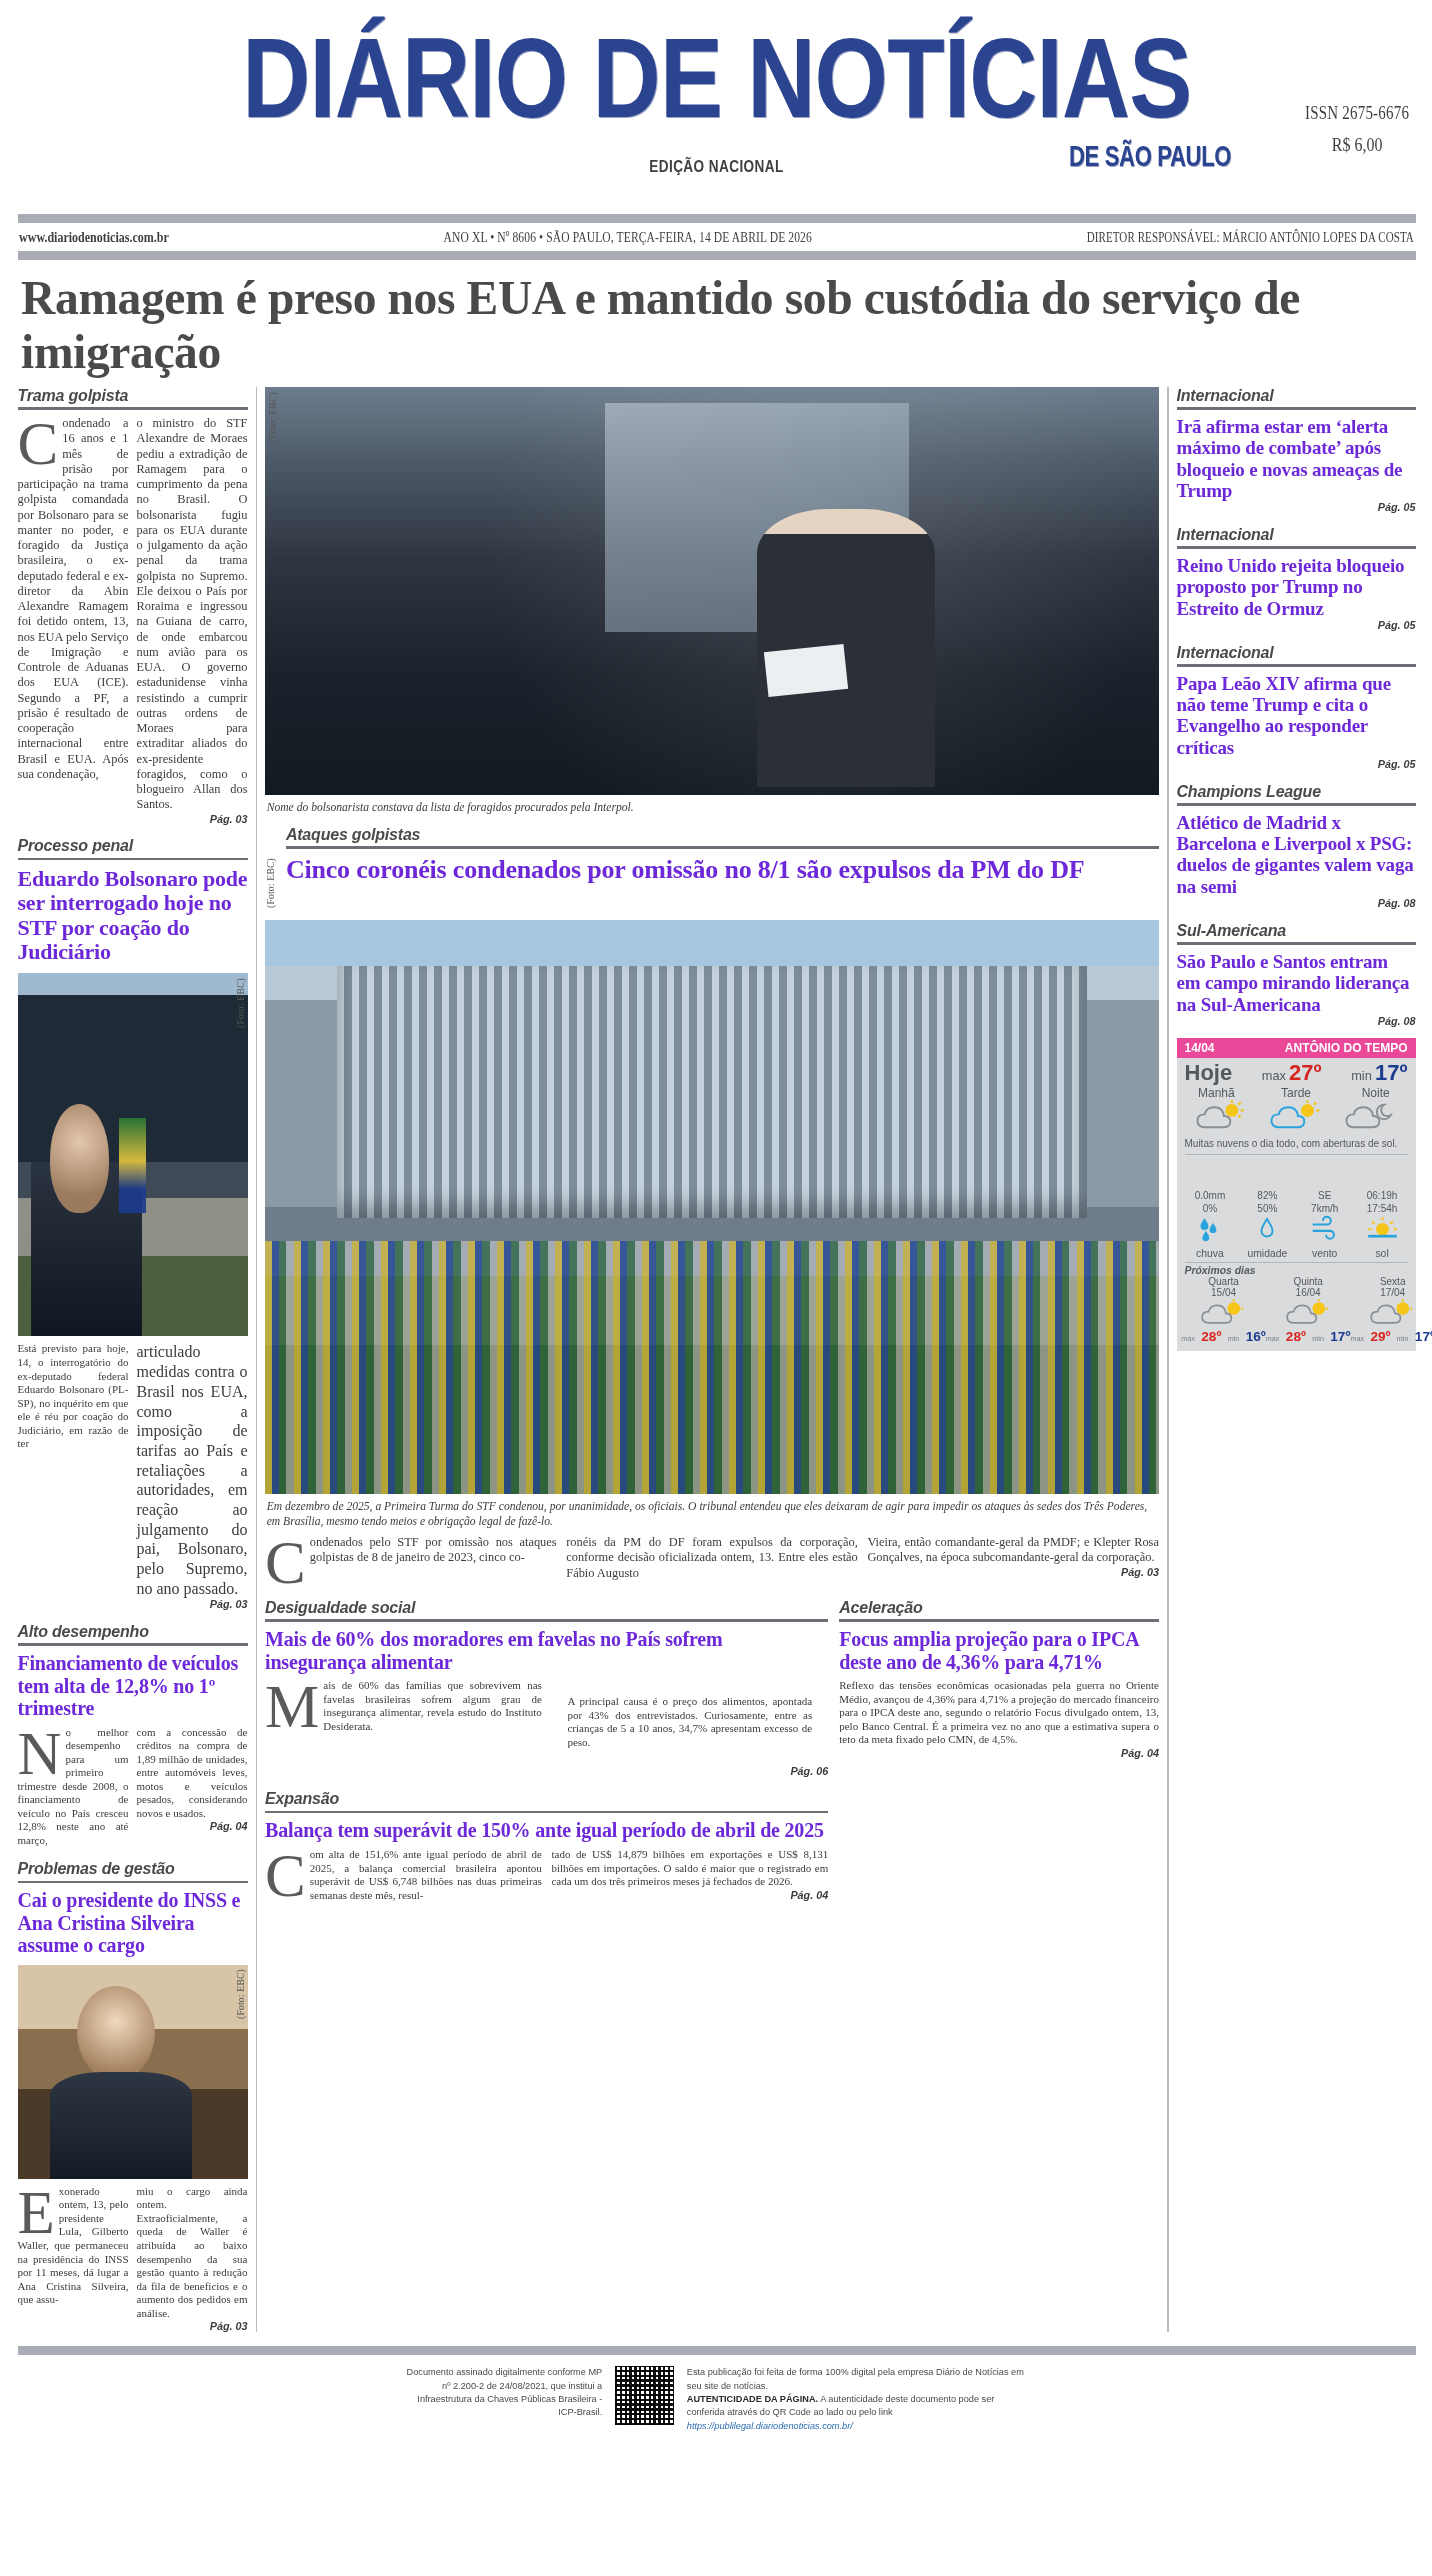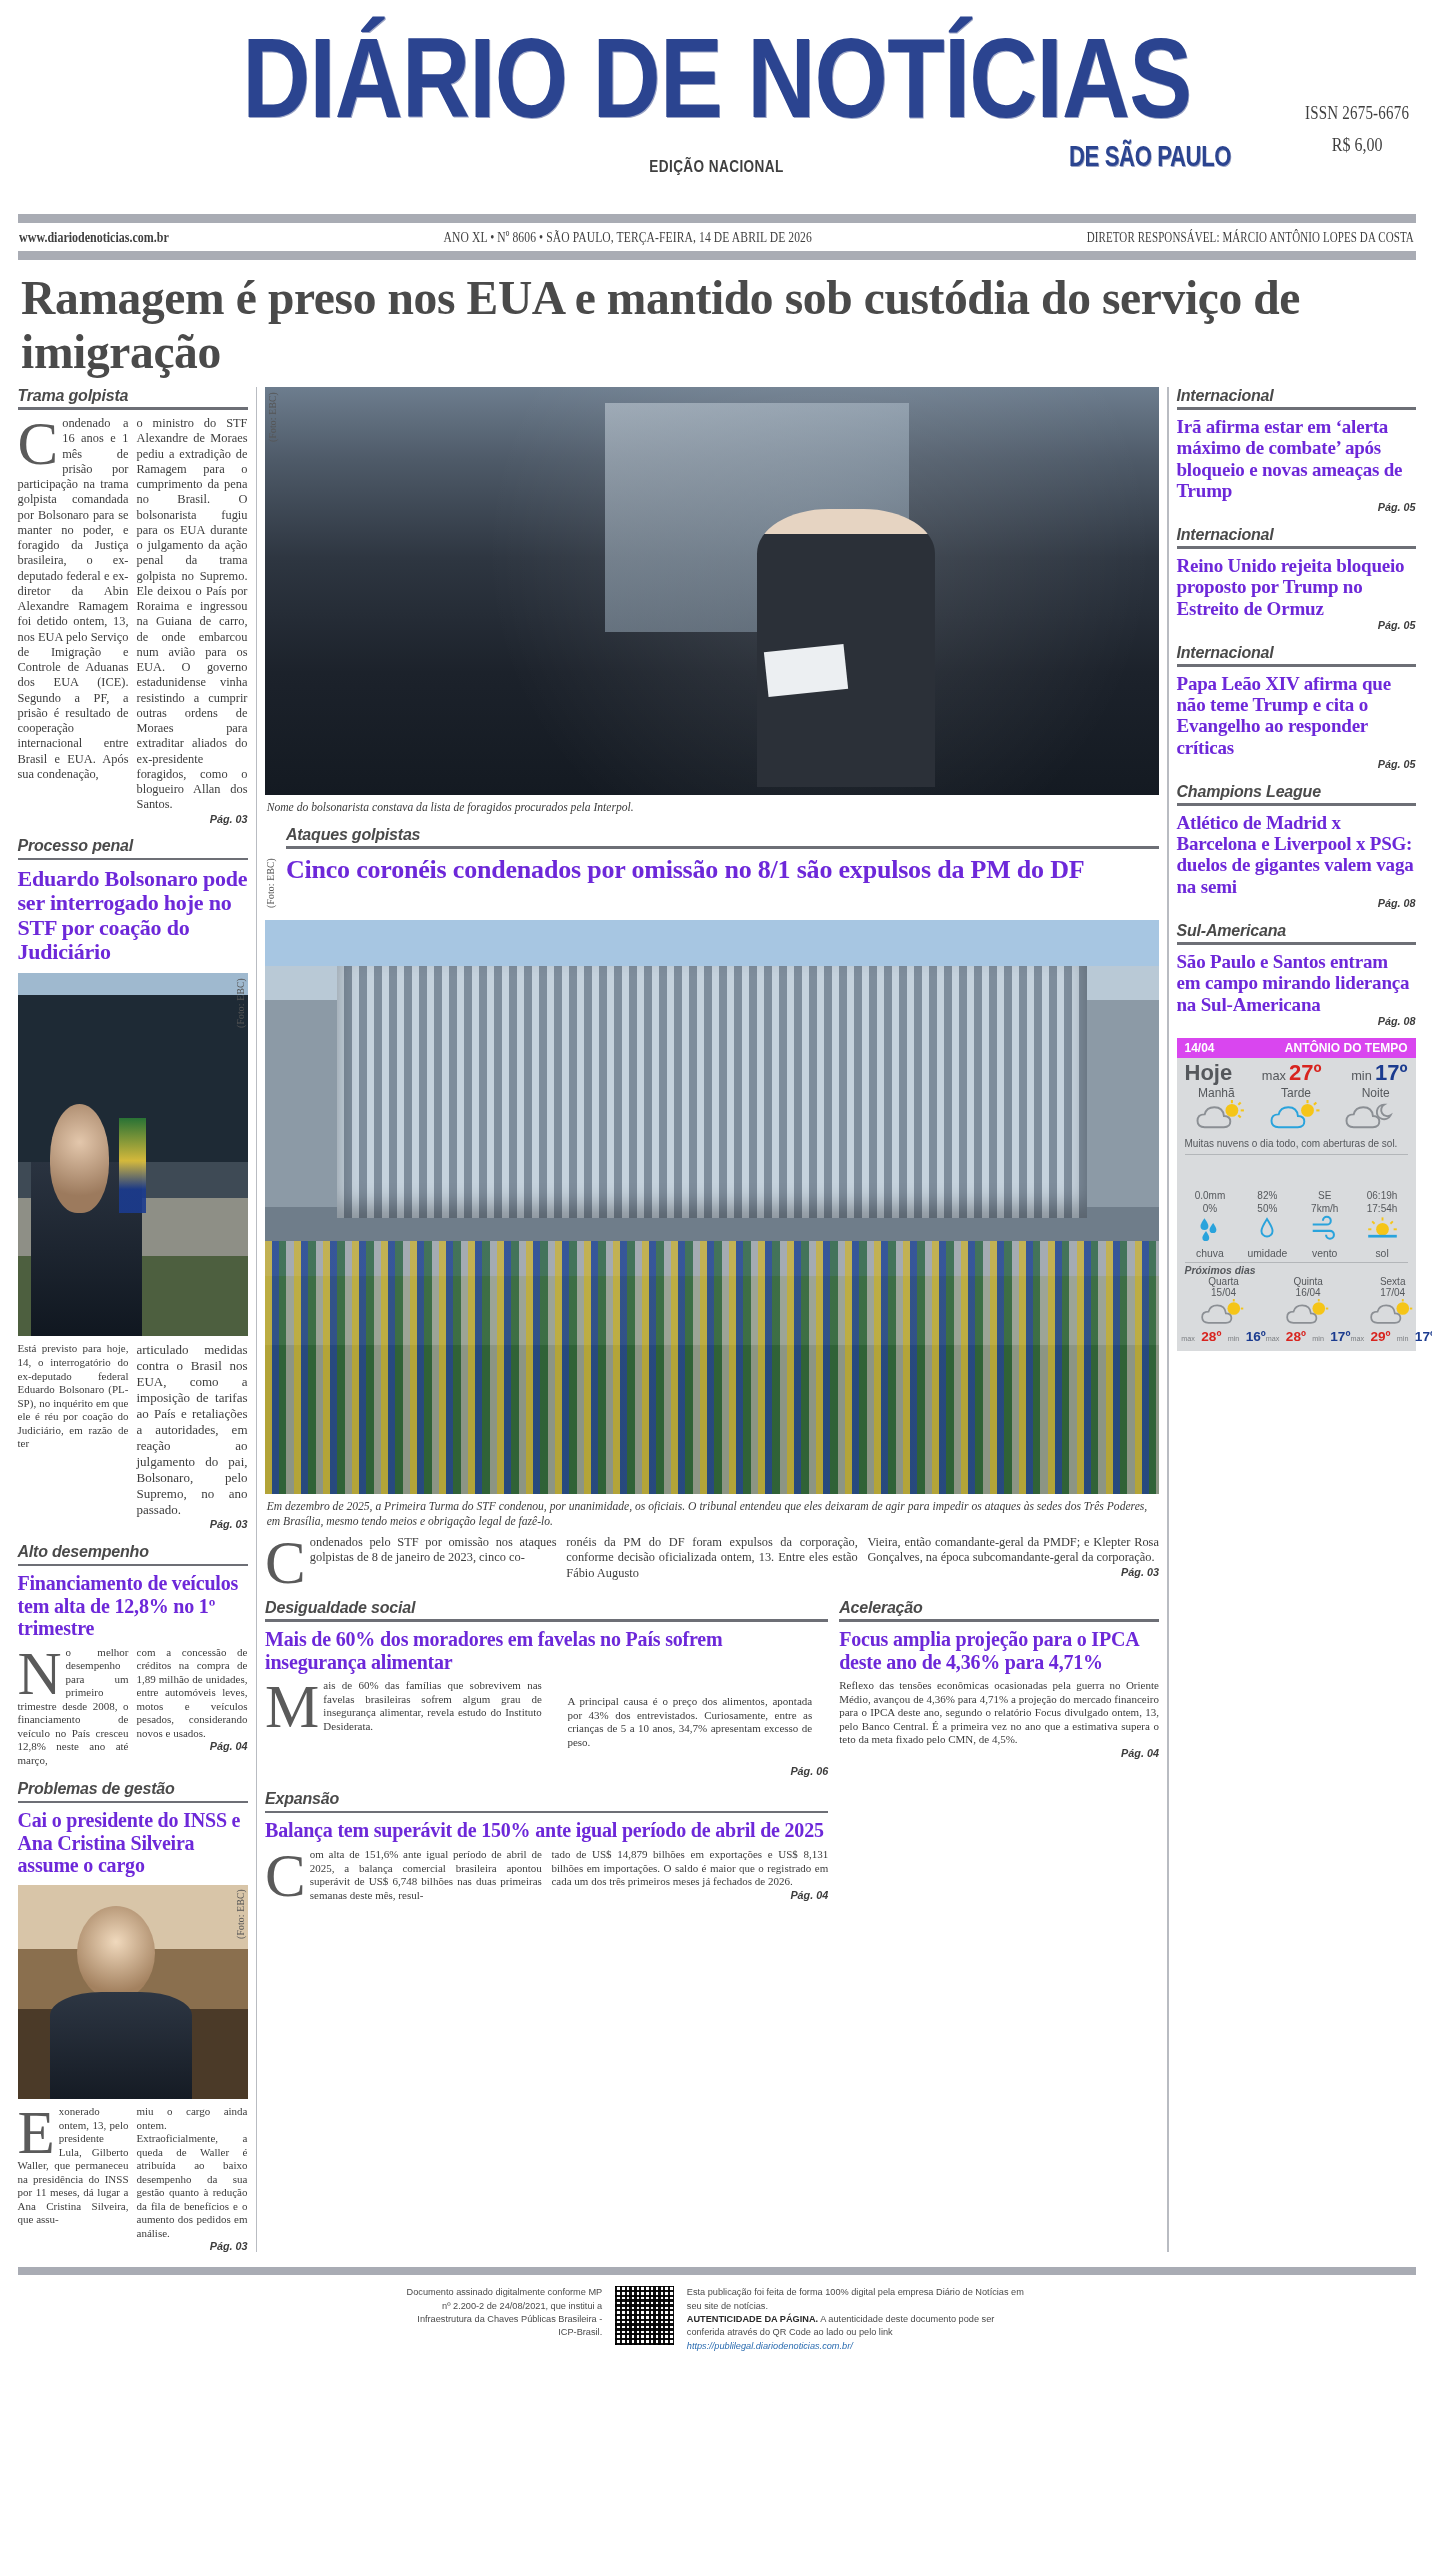--- a/index.html
+++ b/index.html
@@ -163,21 +163,21 @@
   .ph-inss {
     height: 214px;
     background: linear-gradient(180deg,#d8c5a8 0 30%, #8a6f4e 30% 58%, #4b3a28 58% 100%);
   }
   .ph-inss .head2 { position:absolute; left:26%; top:10%; width:34%; height:44%;
       background: radial-gradient(circle at 50% 38%, #f0d9bd, #a3815f 72%); border-radius:50%; }
   .ph-inss .suit { position:absolute; left:14%; top:50%; width:62%; height:50%;
       background: linear-gradient(180deg,#2d3643,#151b24); border-radius:36% 36% 0 0 / 22% 22% 0 0;}
 
   .weather { width: 100%; background:#d9dbdd; }
-  .w-head { background:#d946ef; color:#fff; display:flex; justify-content:space-between;
+  .w-head { background:#ec4899; color:#fff; display:flex; justify-content:space-between;
     padding:3.2px 8px; font-family:"Liberation Sans", sans-serif; font-weight:700; font-size:12px;}
   .w-today { display:flex; align-items:center; justify-content:space-between; padding:1.6px 8px 0 8px;}
   .w-hoje { font-family:"Liberation Sans", sans-serif; font-weight:700; font-size:22px; color:#55585c;}
   .w-mm { font-family:"Liberation Sans", sans-serif; font-size:12.8px; color:#55585c;}
   .w-max { font-family:"Liberation Sans", sans-serif; font-weight:700; font-size:22px; color:#d8241f;}
   .w-min { font-family:"Liberation Sans", sans-serif; font-weight:700; font-size:22px; color:#1b3b8f;}
   .w-parts { display:flex; text-align:center; font-family:"Liberation Sans", sans-serif; font-size:12px; color:#55585c;}
   .w-parts > div { flex:1; }
   .w-desc { font-family:"Liberation Sans", sans-serif; font-size:10px; color:#55585c; padding:1.6px 8px 4.8px 8px;}
   .w-sep { height:0.8px; background:#b3b6b9; margin:0 8px;}
@@ -269,21 +269,21 @@
         <div style="position:absolute; right:1.6px; top:4.8px;">
           <span class="credit">(Foto: EBC)</span>
         </div>
       </div>
 
       <div class="cols" style="gap:8px; margin-top:6.4px;">
         <div style="flex:1;">
             <p class="body-col" style="margin:0; font-size:11px;">Está previsto para hoje, 14, o interrogatório do ex-deputado federal Eduardo Bolsonaro (PL-SP), no inquérito em que ele é réu por coação do Judiciário, em razão de ter</p>
           </div>
         <div style="flex:1;">
-          <p class="body-col" style="margin:0; font-size:13px;">articulado medidas contra o Brasil nos EUA, como a imposição de tarifas ao País e retaliações a autoridades, em reação ao julgamento do pai, Bolsonaro, pelo Supremo, no ano passado.</p>
+          <p class="body-col" style="margin:0; font-size:16px;">articulado medidas contra o Brasil nos EUA, como a imposição de tarifas ao País e retaliações a autoridades, em reação ao julgamento do pai, Bolsonaro, pelo Supremo, no ano passado.</p>
           <span class="pag">Pág. 03</span>
         </div>
       </div>
 
       <div style="margin-top:12.8px;">
         <div class="kicker">Alto desempenho</div>
         <div class="kicker-rule"></div>
         <div class="sec-title" style="font-size:20px;">Financiamento de veículos tem alta de 12,8% no 1º trimestre</div>
       </div>
       <div class="cols" style="gap:8px; margin-top:6.4px;">

